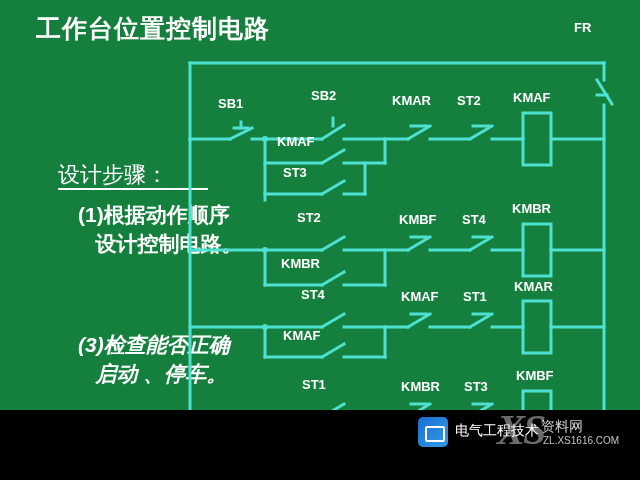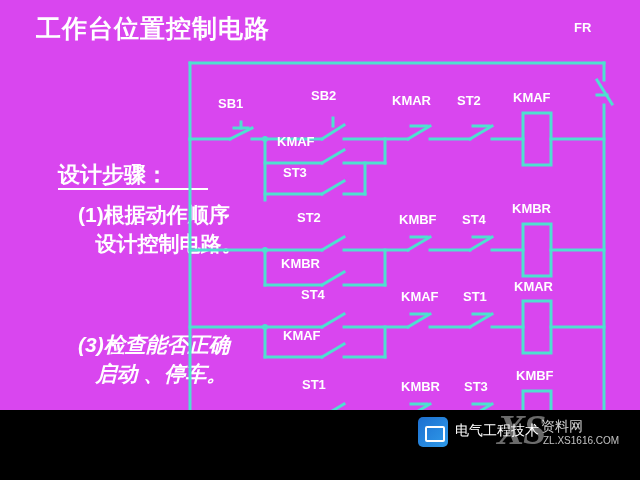--- a/index.html
+++ b/index.html
@@ -1,37 +1,37 @@
 <!DOCTYPE html>
 <html><head>
 <meta charset="utf-8">
 <style>
   html,body{margin:0;padding:0;background:#000;}
   #root{
     position:relative;
     width:640px;height:452px;
-    background:#d946ef;
+    background:#15803d;
     overflow:hidden;
     font-family:"Liberation Serif", serif;
   }
   .title{
     position:absolute;
     left:36px; top:12px;
     color:#ffffff;
     font-size:25px;
     font-weight:bold;
     letter-spacing:1px;
     font-family:"Liberation Sans", sans-serif;
   }
   .steps-title{
     position:absolute;
     left:58px; top:160px;
     color:#ffffff;
     font-size:22px;
-    font-weight:bold;
+    font-weight:normal;
     font-family:"Liberation Sans", sans-serif;
   }
   .steps-underline{
     position:absolute;
     left:58px; top:188px;
     width:150px;height:2px;
     background:#ffffff;
   }
   .step{
     position:absolute;

